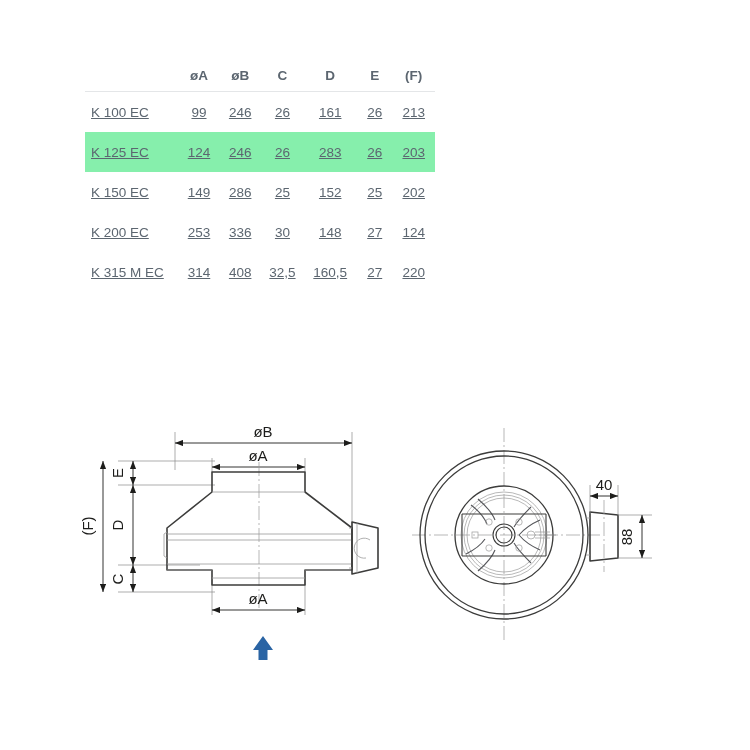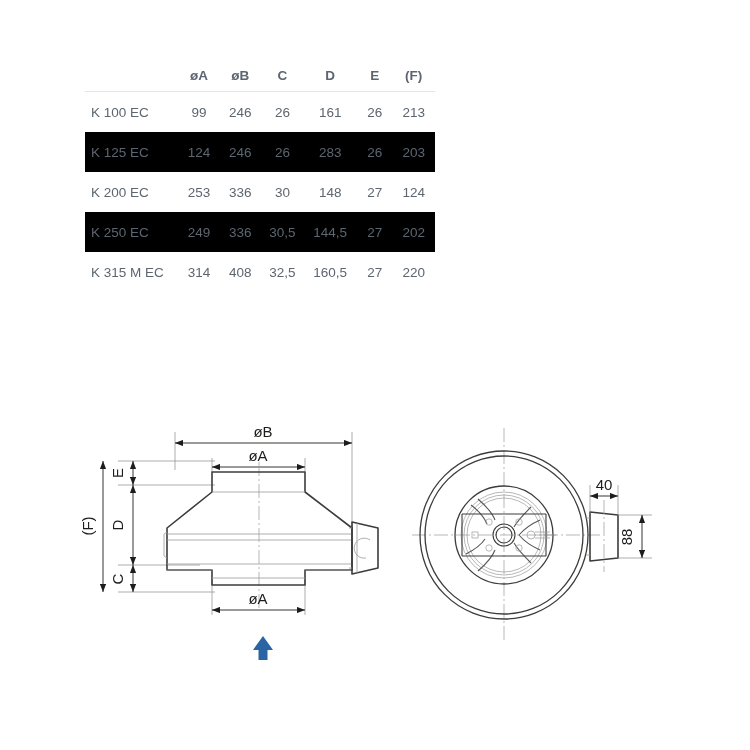--- a/index.html
+++ b/index.html
@@ -38,27 +38,28 @@
     text-align: left;
   }
   #spec-table td {
     padding: 0;
     height: 40px;
     text-align: center;
     vertical-align: middle;
     font-size: 13.5px;
     color: #5c6670;
     white-space: nowrap;
+    text-decoration: underline;
   }
   #spec-table td.model {
     text-align: left;
     padding-left: 6px;
   }
   #spec-table tbody tr.alt td {
-    background: #000000;
+    background: #86efac;
   }
 
   
   col.c-model { width: 96px; }
   col.c-a     { width: 42px; }
   col.c-b     { width: 45px; }
   col.c-c     { width: 44px; }
   col.c-d     { width: 56px; }
   col.c-e     { width: 38px; }
   col.c-f     { width: 45px; }
@@ -166,36 +167,36 @@
     <tr class="alt">
       <td class="model">K 125 EC</td>
       <td>124</td>
       <td>246</td>
       <td>26</td>
       <td>283</td>
       <td>26</td>
       <td>203</td>
     </tr>
     <tr>
+      <td class="model">K 150 EC</td>
+      <td>149</td>
+      <td>286</td>
+      <td>25</td>
+      <td>152</td>
+      <td>25</td>
+      <td>202</td>
+    </tr>
+    <tr>
       <td class="model">K 200 EC</td>
       <td>253</td>
       <td>336</td>
       <td>30</td>
       <td>148</td>
       <td>27</td>
       <td>124</td>
-    </tr>
-    <tr class="alt">
-      <td class="model">K 250 EC</td>
-      <td>249</td>
-      <td>336</td>
-      <td>30,5</td>
-      <td>144,5</td>
-      <td>27</td>
-      <td>202</td>
     </tr>
     <tr>
       <td class="model">K 315 M EC</td>
       <td>314</td>
       <td>408</td>
       <td>32,5</td>
       <td>160,5</td>
       <td>27</td>
       <td>220</td>
     </tr>

